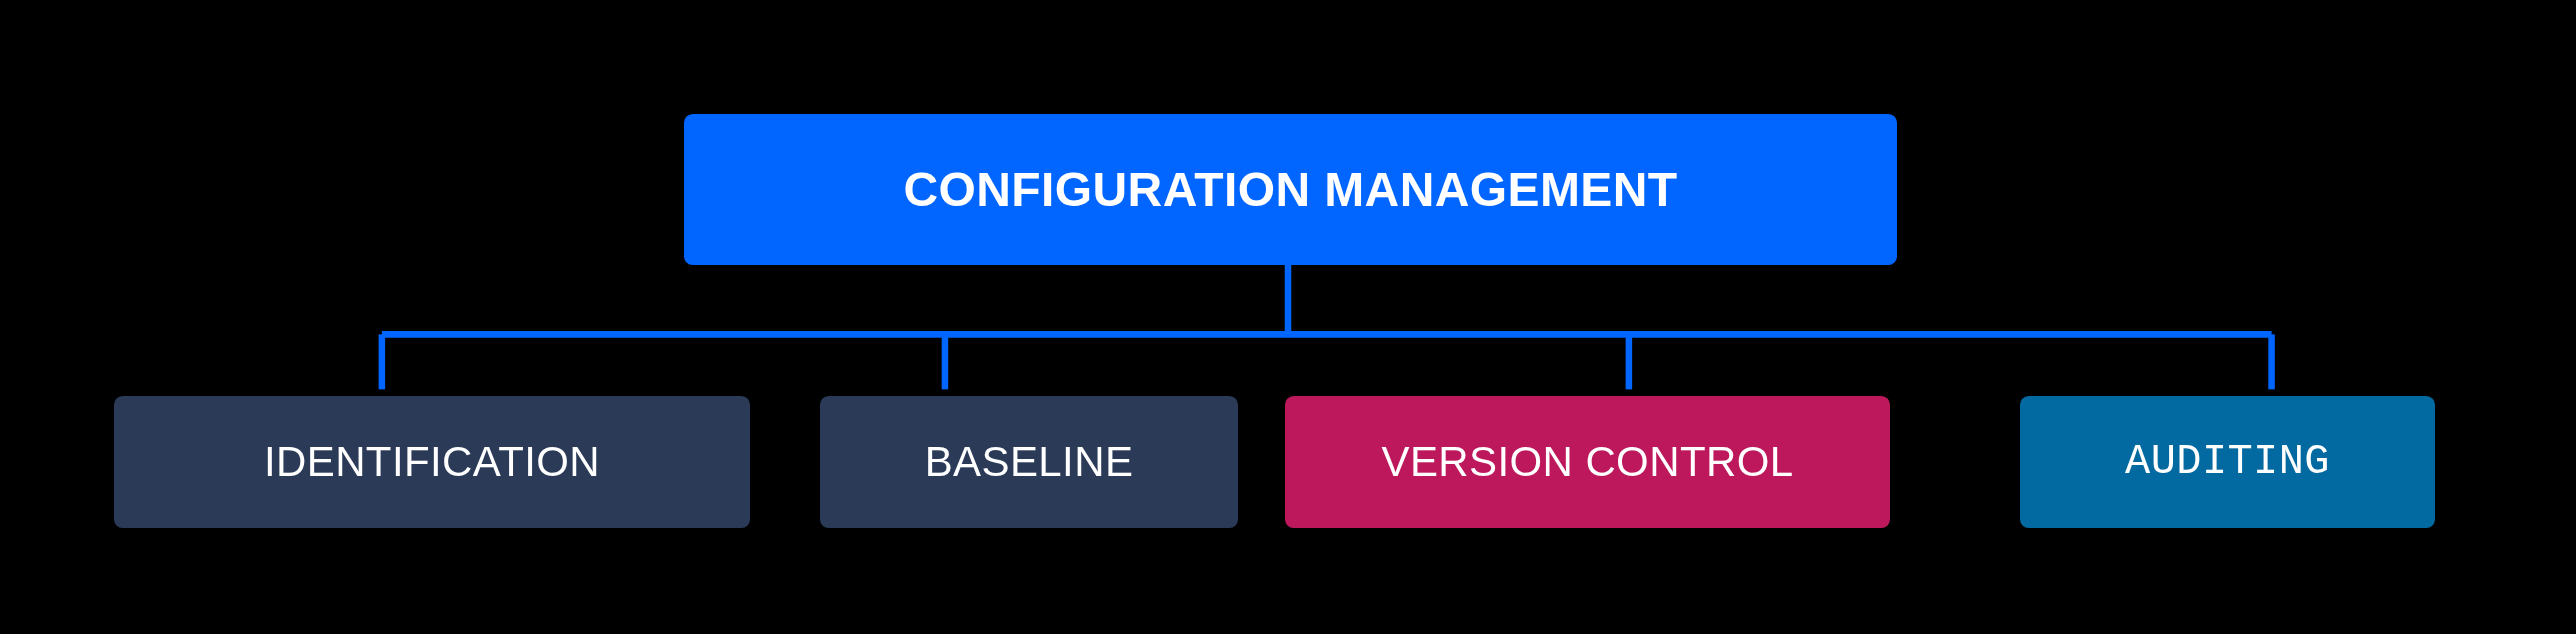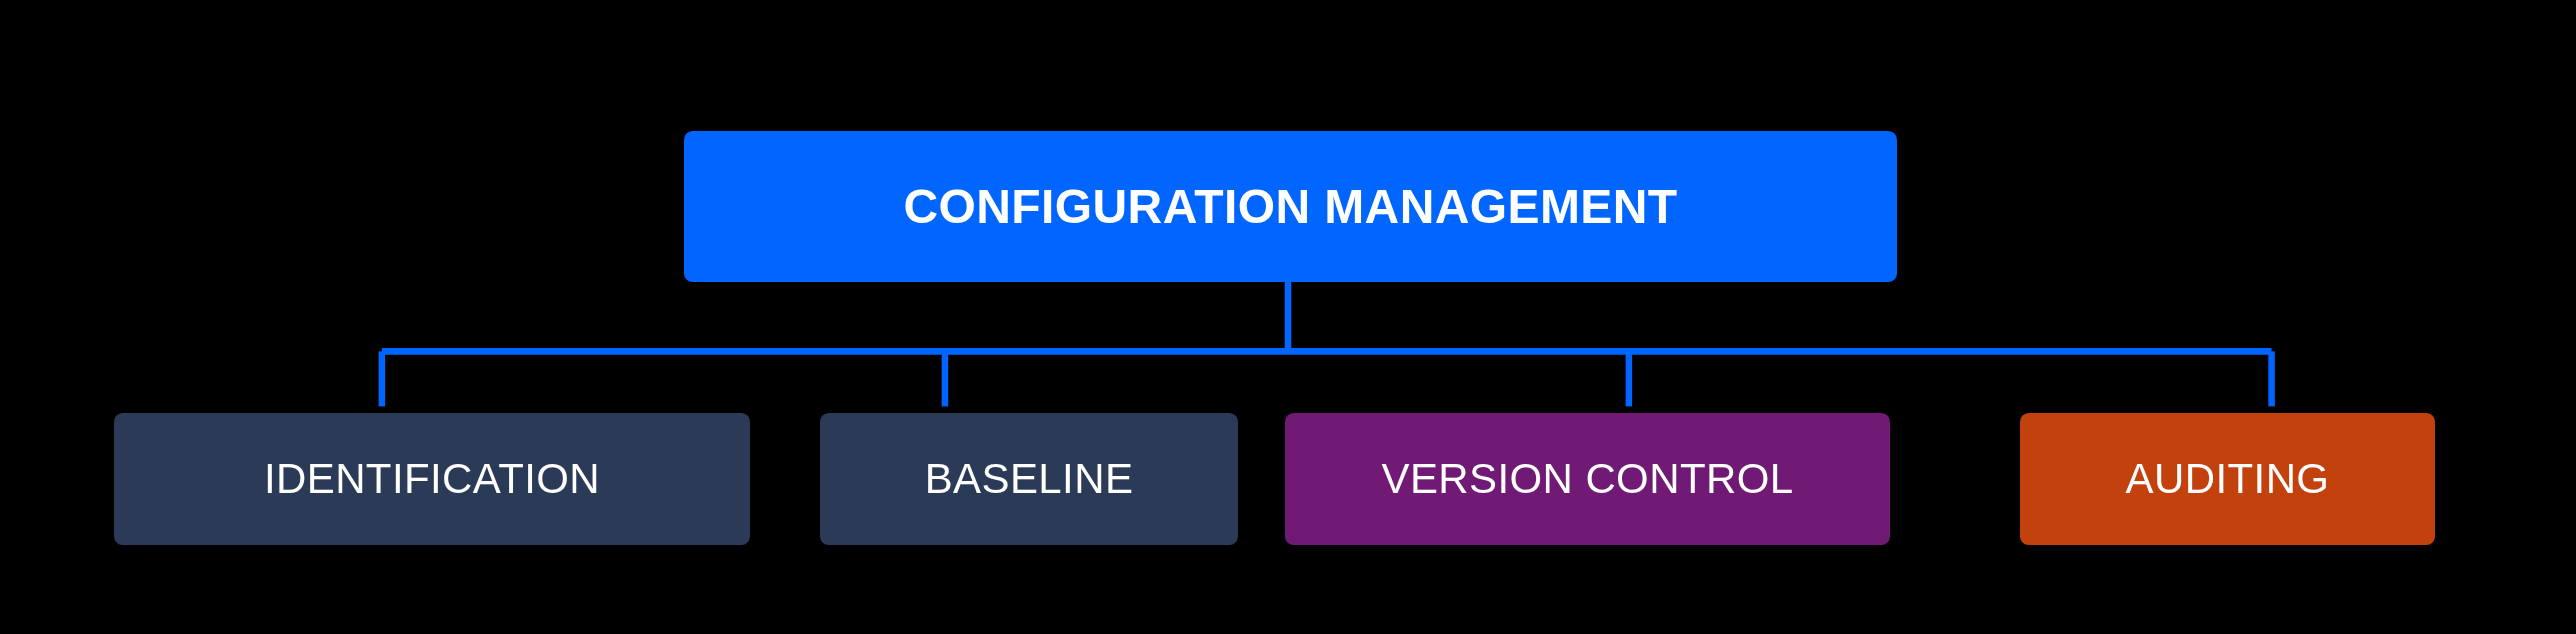--- a/index.html
+++ b/index.html
@@ -12,21 +12,20 @@
     font-family: "Liberation Sans", sans-serif;
     -webkit-font-smoothing: antialiased;
   }
 
   #diagram-canvas {
     position: relative;
     width: 2576px;
     height: 607px;
     background: #000000;
     overflow: hidden;
-    margin-top: 17px;
   }
 
   
   #connector-layer {
     position: absolute;
     inset: 0;
     width: 2576px;
     height: 634px;
     pointer-events: none;
   }
@@ -107,22 +106,22 @@
   </div>
 
   <div class="child-node" id="child-identification" style="background: rgb(42, 58, 87);">
     <span class="child-node-label" style="color: rgb(255, 255, 255);">IDENTIFICATION</span>
   </div>
 
   <div class="child-node" id="child-baseline" style="background: rgb(42, 58, 87); justify-content: center;">
     <span class="child-node-label" style="color: rgb(255, 255, 255);">BASELINE</span>
   </div>
 
-  <div class="child-node" id="child-version-control" style="background: #701a75;">
+  <div class="child-node" id="child-version-control" style="background: #be185d;">
     <span class="child-node-label" style="color: rgb(255, 255, 255);">VERSION CONTROL</span>
   </div>
 
-  <div class="child-node" id="child-auditing" style="background: #c2410c;">
+  <div class="child-node" id="child-auditing" style="background: #0369a1; font-family: Liberation Mono, monospace;">
     <span class="child-node-label" style="color: rgb(255, 255, 255);">AUDITING</span>
   </div>
 
 </div>
 
 
 </body></html>

